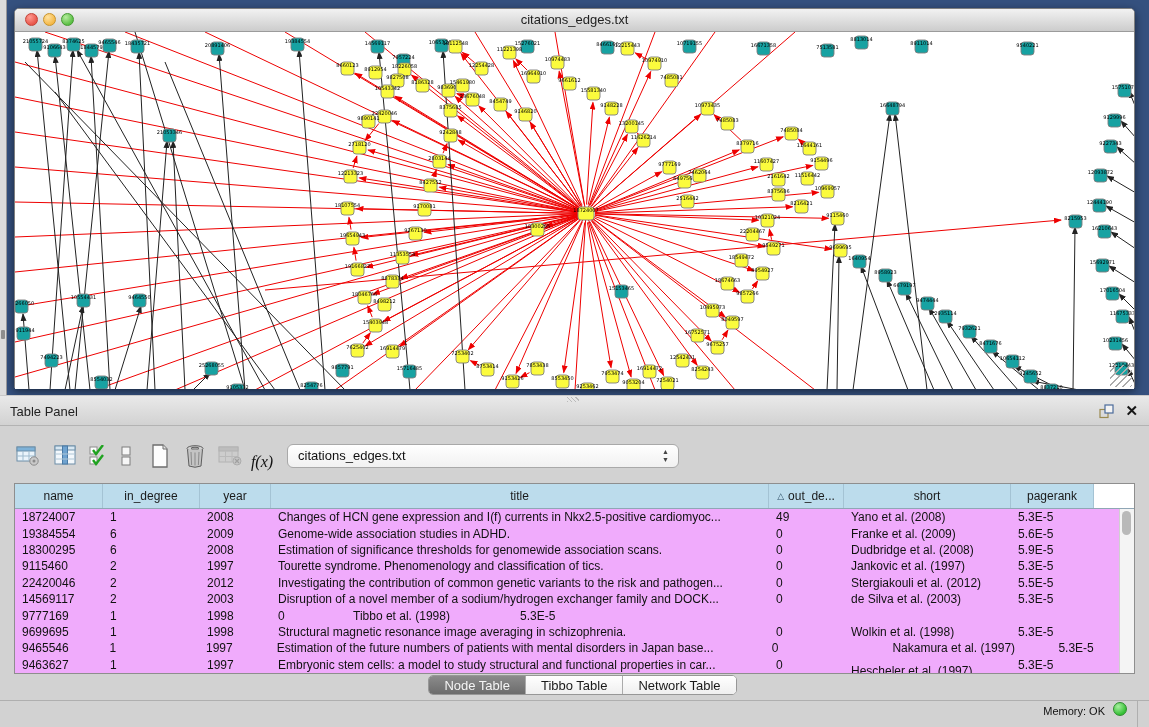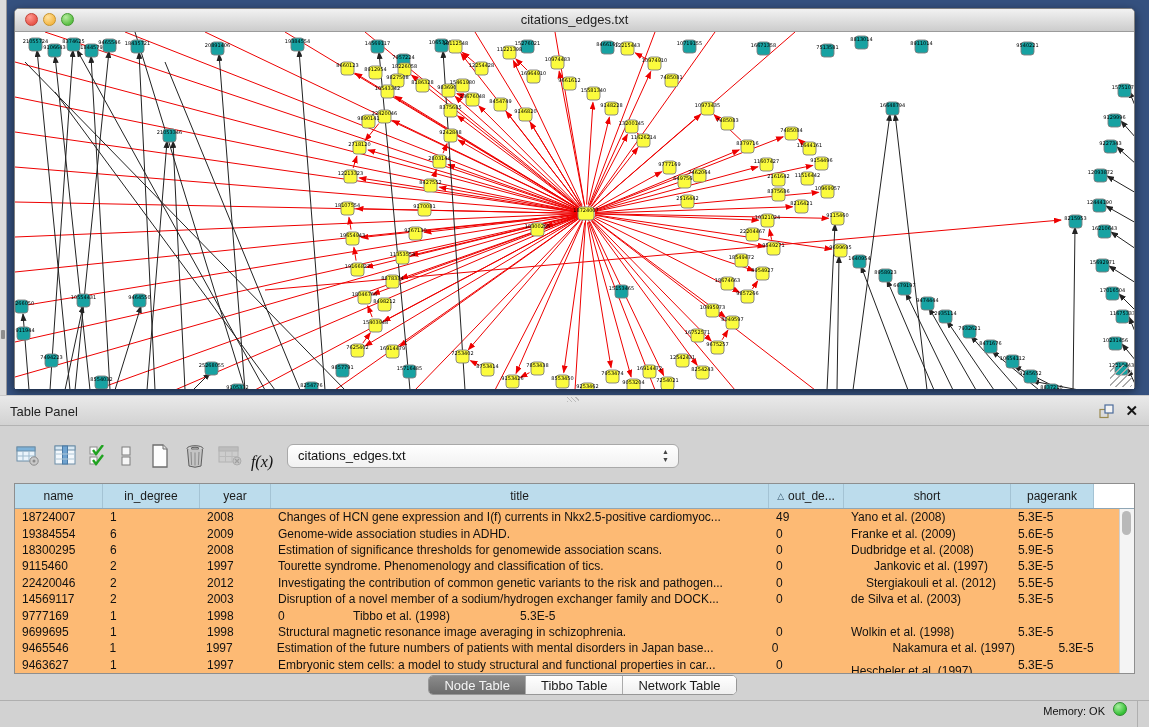--- a/index.html
+++ b/index.html
@@ -48,21 +48,21 @@
   .tb-btn{position:absolute;top:2px;width:28px;height:30px;display:flex;align-items:center;justify-content:center;}
   #fx-btn{font-family:"Liberation Serif",serif;font-style:italic;font-size:16px;color:#111;align-items:flex-end;}
   #table-chooser{
     position:absolute;left:287px;top:5px;width:392px;height:24px;box-sizing:border-box;
     background:linear-gradient(#FFFFFF,#F1F1F1);border:1px solid #A9A9A9;border-radius:6px;
     font-size:13px;color:#111;line-height:22px;padding-left:10px;
   }
   #chooser-arrows{position:absolute;right:8px;top:3px;width:9px;height:18px;font-size:7px;line-height:8px;color:#444;text-align:center;}
   
   #table-wrap{
-    position:absolute;left:14px;top:88px;width:1119px;height:189px;background:#fdba74;
+    position:absolute;left:14px;top:88px;width:1119px;height:189px;background:#f0abfc;
     border:1px solid #8E8E8E;box-sizing:content-box;overflow:hidden;
   }
   #thead{display:flex;height:24px;background:#BCDCEC;border-bottom:1px solid #8FA6B5;}
   .hcell{box-sizing:border-box;border-right:1px solid #A4C3D4;font-size:12px;color:#1a1a1a;
     display:flex;align-items:center;justify-content:center;white-space:nowrap;overflow:hidden;}
   .hcell .sort{font-size:9px;color:#33536B;margin-right:4px;}
   #hfiller{flex:1;background:#fff;border-right:none;}
   .trow{display:flex;height:16.4px;align-items:center;}
   .tcell{box-sizing:border-box;padding-left:7px;font-size:12px;color:#111;
     white-space:nowrap;overflow:hidden;}
@@ -688,30 +688,30 @@
           <div class="tcell" style="width: 75px;">0</div>
           <div class="tcell" style="width: 167px;">Dudbridge et al. (2008)</div>
           <div class="tcell" style="width: 83px;">5.9E-5</div>
         </div>
         <div class="trow">
           <div class="tcell" style="width: 88px;">9115460</div>
           <div class="tcell" style="width: 97px;">2</div>
           <div class="tcell" style="width: 71px;">1997</div>
           <div class="tcell" style="width: 498px;">Tourette syndrome. Phenomenology and classification of tics.</div>
           <div class="tcell" style="width: 75px;">0</div>
-          <div class="tcell" style="width: 167px; text-align: center;">Jankovic et al. (1997)</div>
+          <div class="tcell" style="width: 167px;">Jankovic et al. (1997)</div>
           <div class="tcell" style="width: 83px;">5.3E-5</div>
         </div>
         <div class="trow">
           <div class="tcell" style="width: 88px;">22420046</div>
           <div class="tcell" style="width: 97px;">2</div>
           <div class="tcell" style="width: 71px;">2012</div>
           <div class="tcell" style="width: 498px;">Investigating the contribution of common genetic variants to the risk and pathogen...</div>
           <div class="tcell" style="width: 75px;">0</div>
-          <div class="tcell" style="width: 167px; text-align: center;">Stergiakouli et al. (2012)</div>
+          <div class="tcell" style="width: 167px;">Stergiakouli et al. (2012)</div>
           <div class="tcell" style="width: 83px;">5.5E-5</div>
         </div>
         <div class="trow">
           <div class="tcell" style="width: 88px;">14569117</div>
           <div class="tcell" style="width: 97px;">2</div>
           <div class="tcell" style="width: 71px;">2003</div>
           <div class="tcell" style="width: 498px;">Disruption of a novel member of a sodium/hydrogen exchanger family and DOCK...</div>
           <div class="tcell" style="width: 75px;">0</div>
           <div class="tcell" style="width: 167px;">de Silva et al. (2003)</div>
           <div class="tcell" style="width: 83px;">5.3E-5</div>

